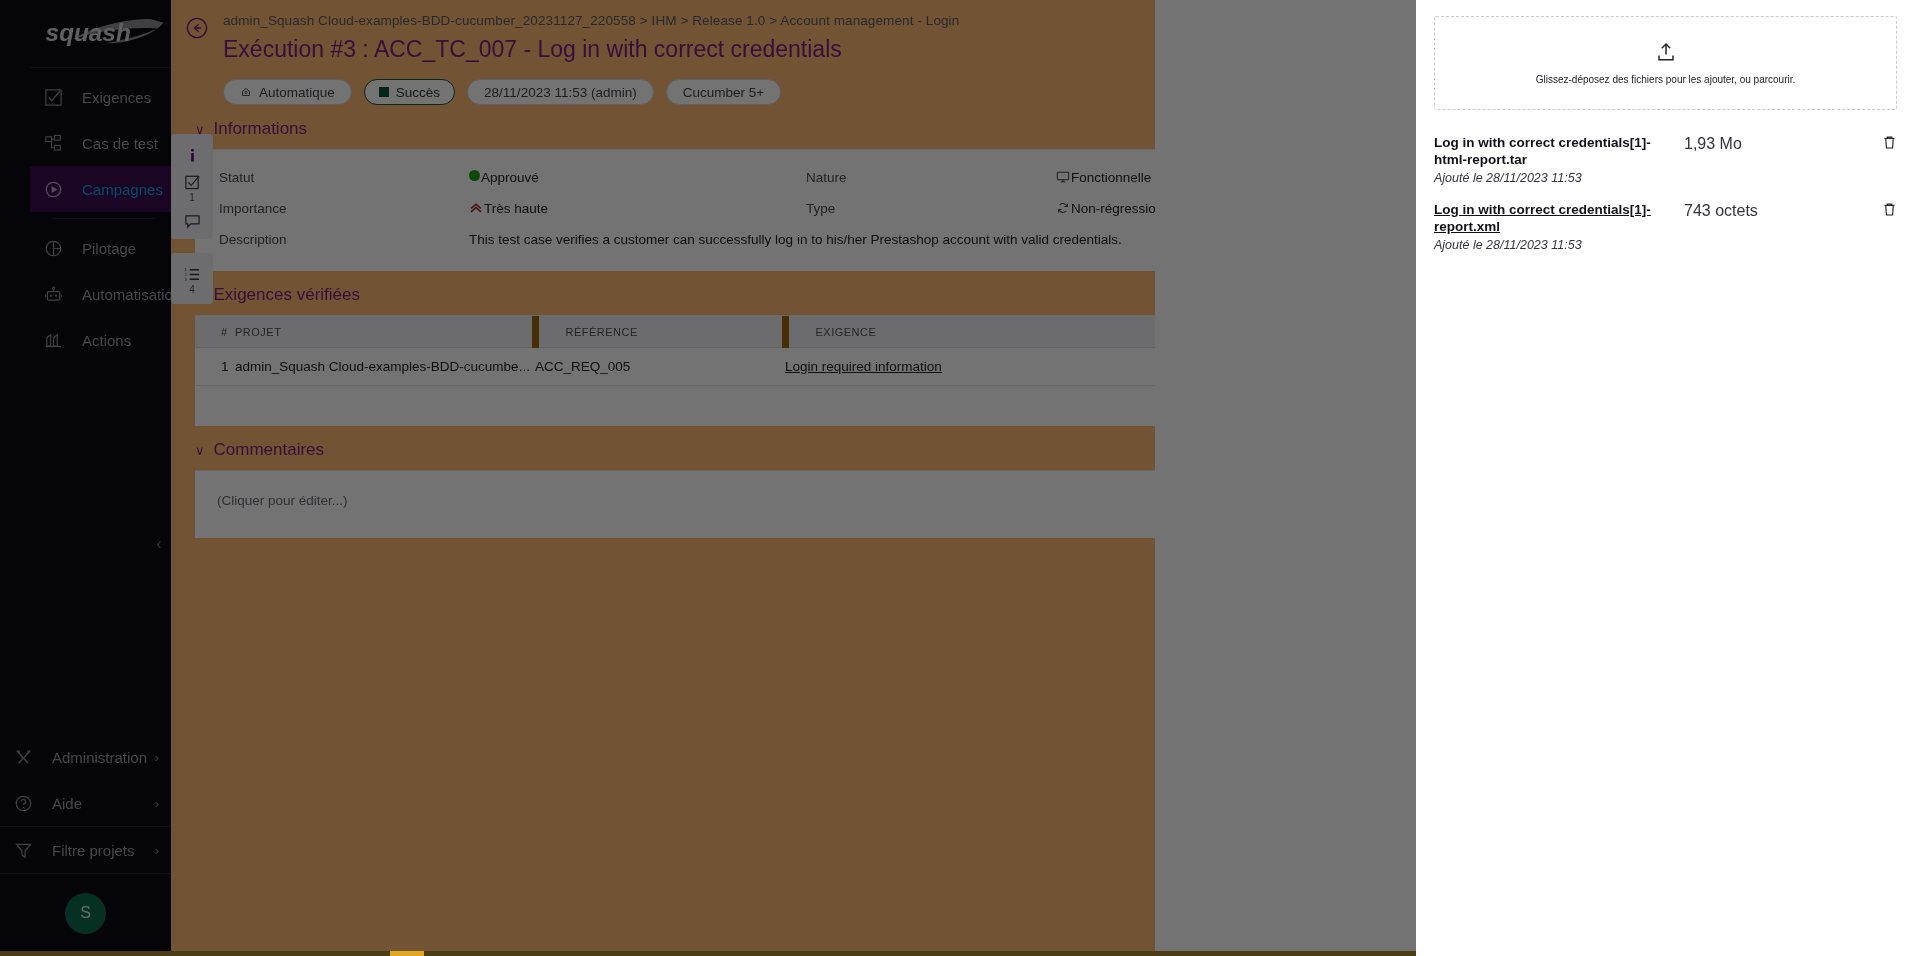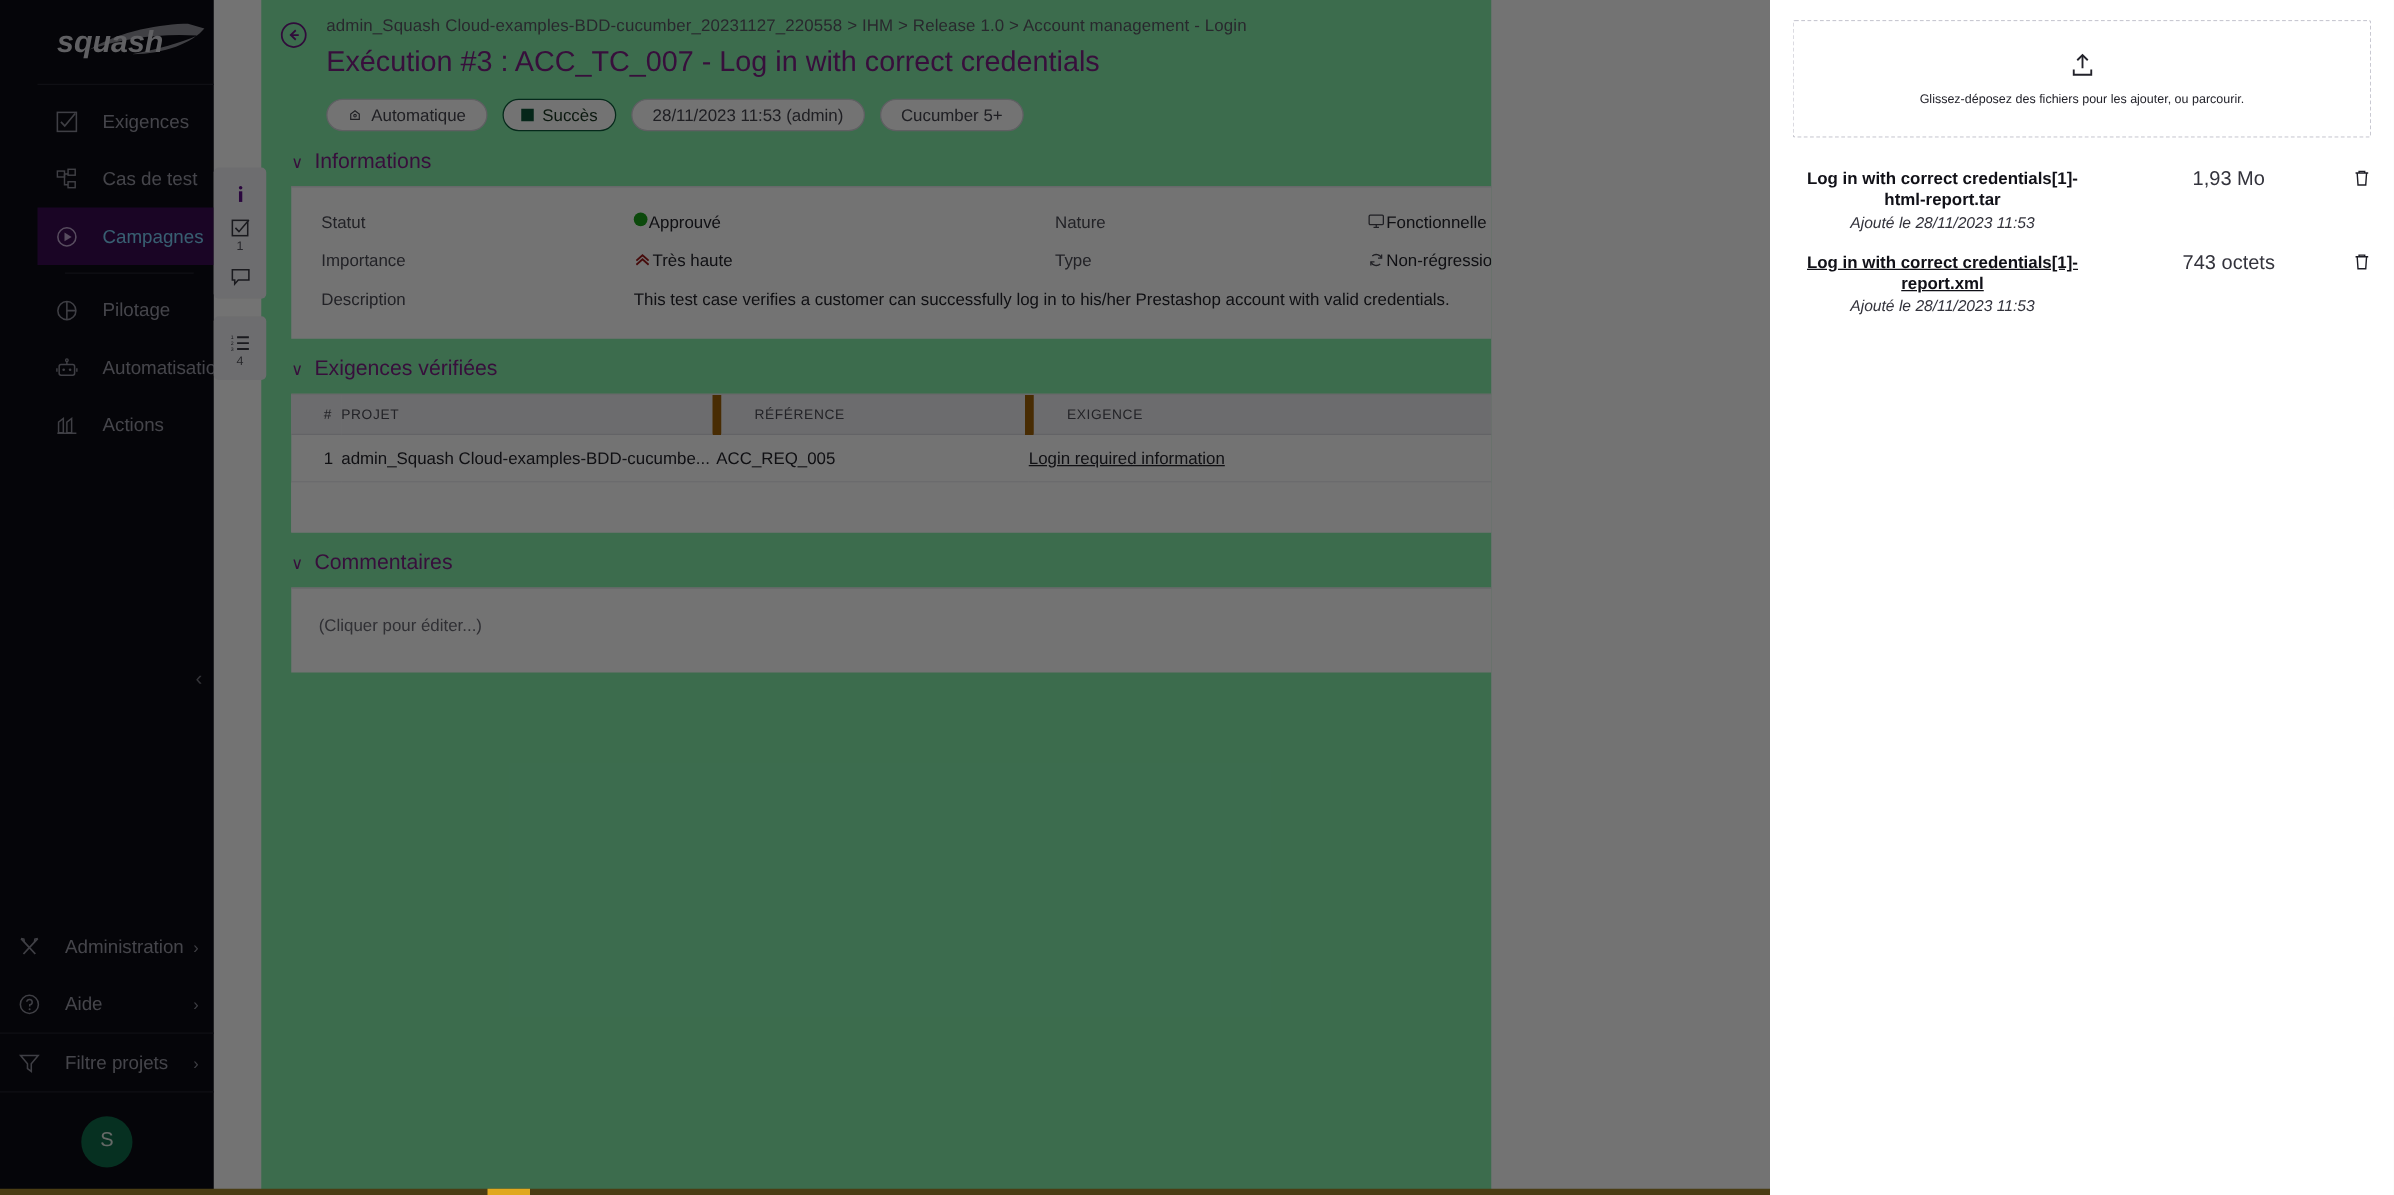--- a/index.html
+++ b/index.html
@@ -67,21 +67,21 @@
     flex: 0 0 auto;
     margin-right: 12px;
     color: #8a8a96;
     font-size: 13px;
     line-height: 1;
   }
   .nav-item.active {
     background: #3b0d52;
     color: #d9c7e6;
   }
-  .nav-item.active .nav-label { color: #7dd3fc; }
+  .nav-item.active .nav-label { color: #0ea5e9; }
   .nav-sep {
     height: 1px; background: #23232f;
     margin: 6px 16px 6px 22px;
   }
 
   .sidebar-bottom {
     position: absolute;
     left: 0; bottom: 0; width: 100%;
   }
   .nav-divider-full { height: 1px; background: #22222e; }
@@ -137,23 +137,22 @@
     color: #55555f;
     margin-top: 1px;
     line-height: 11px;
   }
 
   
   .content {
     position: absolute;
     left: 171px; top: 0;
     width: 984px; height: 952px;
-    background: #86efac;
+    background: #fdba74;
     overflow: hidden;
-    margin-left: 38px;
   }
 
   .page-head { padding: 10px 0 0 14px; }
   .breadcrumb-row { display: flex; align-items: flex-start; }
   .back-btn {
     width: 26px; height: 26px;
     flex: 0 0 auto;
     margin: 6px 12px 0 0;
     color: #5e0f8b;
     cursor: pointer;
@@ -278,21 +277,21 @@
     border-radius: 2px;
     height: 94px;
     display: flex; flex-direction: column;
     align-items: center; justify-content: center;
     gap: 11px;
     cursor: pointer;
   }
   .dropzone-text { font-size: 10px; color: #23232b; }
 
   .attach-list { margin-top: 18px; }
-  .attach-item { display: flex; align-items: flex-start; padding: 6px 0 10px 0; text-align: center; }
+  .attach-item { display: flex; align-items: flex-start; padding: 6px 0 10px 0; }
   .attach-main { flex: 0 0 250px; padding-right: 10px; }
   .attach-name {
     font-size: 13.5px; font-weight: bold; color: #111118;
     line-height: 17px;
   }
   .attach-name.underlined { text-decoration: underline; cursor: pointer; }
   .attach-date { font-size: 12.5px; font-style: italic; color: #33333c; margin-top: 3px; }
   .attach-size { flex: 1 1 auto; font-size: 16px; color: #33333c; padding-top: 1px; }
   .attach-del { flex: 0 0 auto; color: #1e1e26; cursor: pointer; padding-top: 1px; }
 

